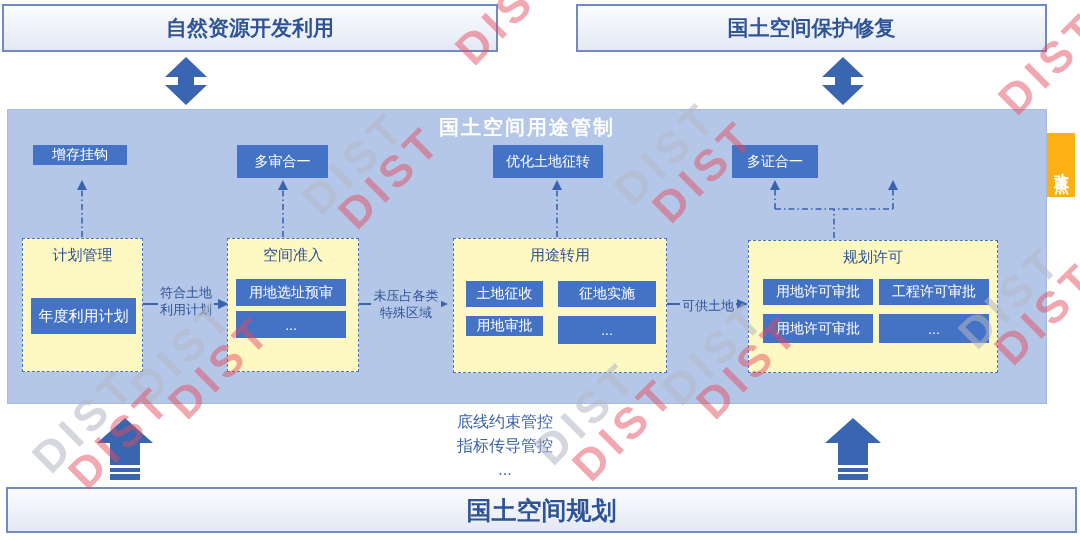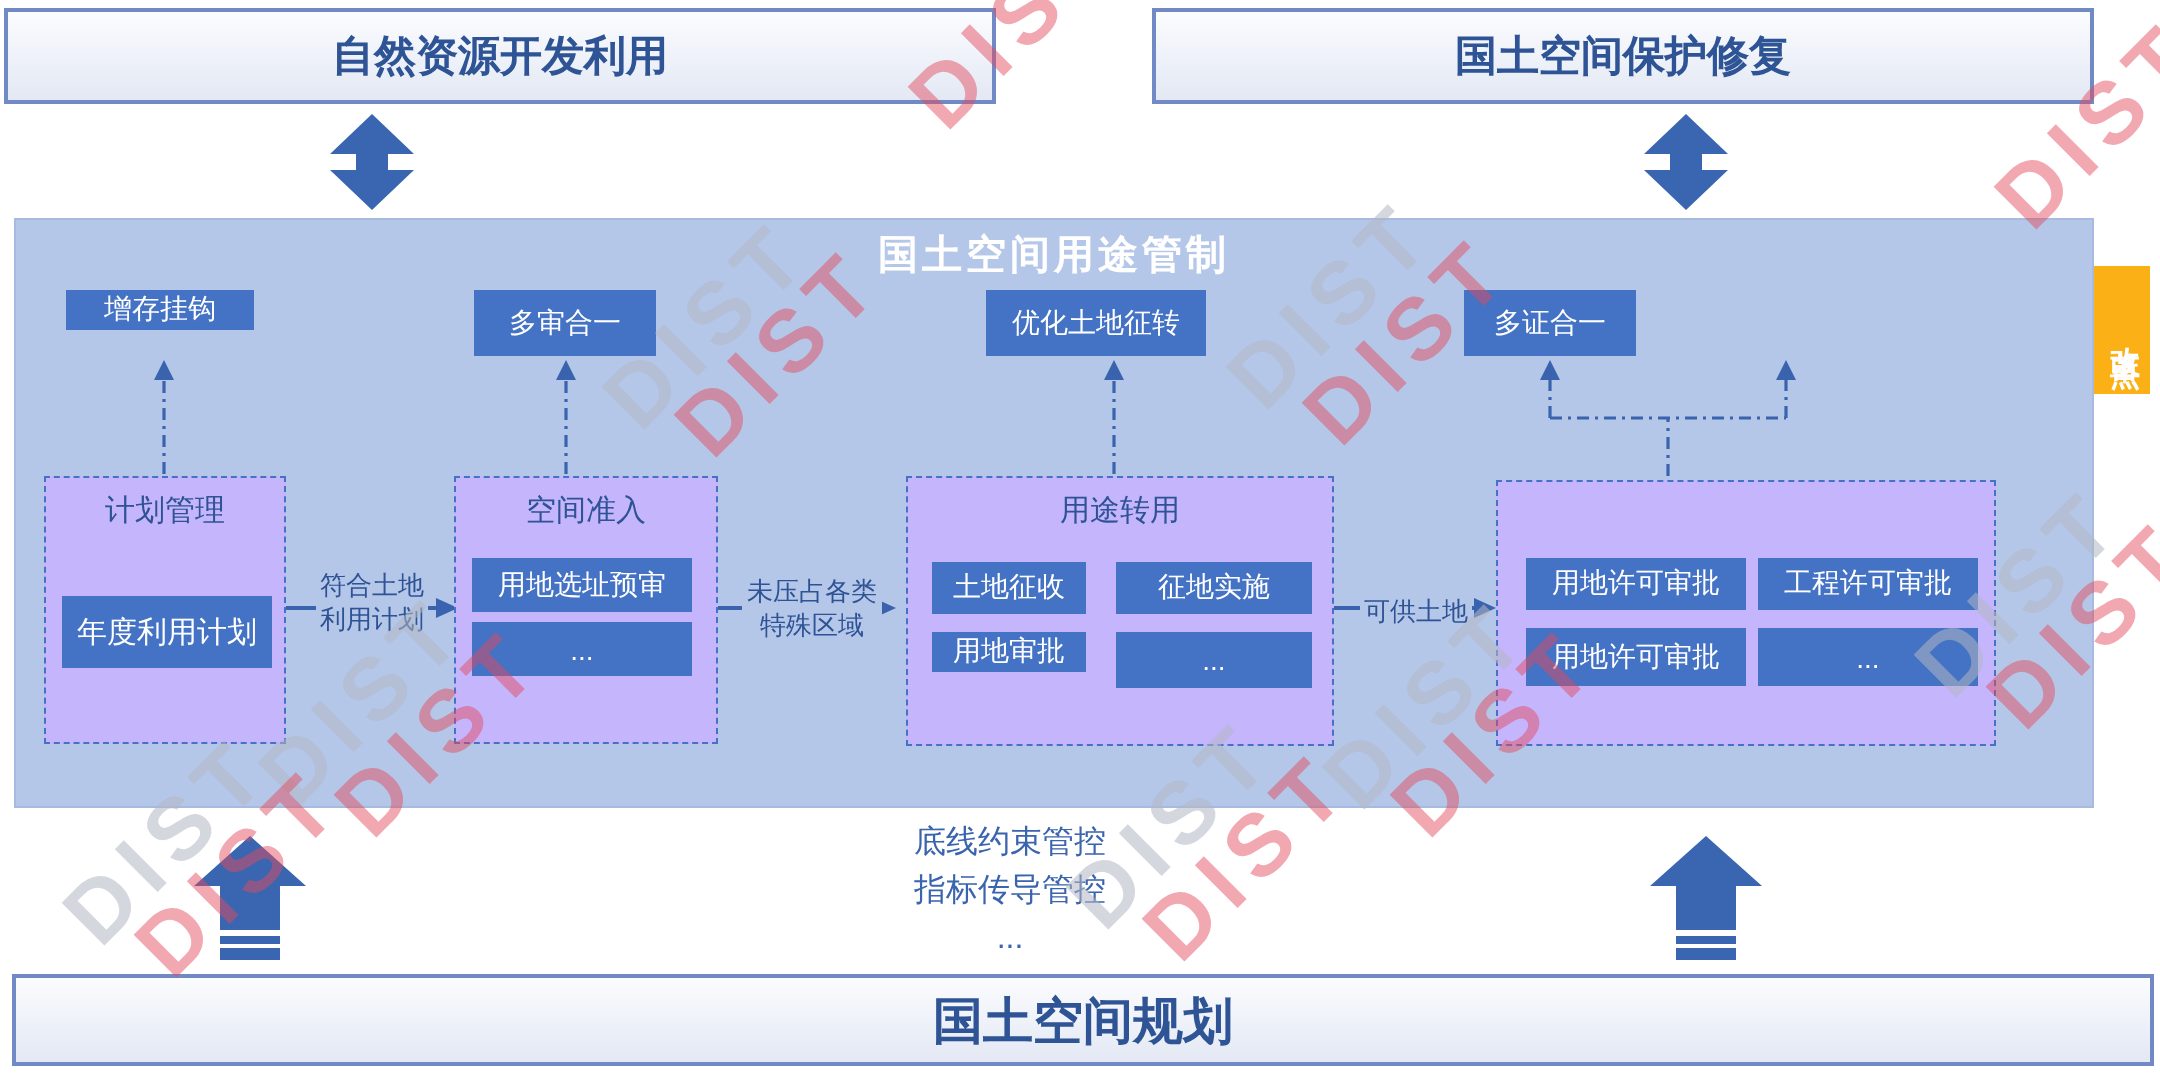--- a/index.html
+++ b/index.html
@@ -12,21 +12,21 @@
   .bigbox.bottom{font-size:25px;}
   .panel{position:absolute;left:7px;top:109px;width:1040px;height:295px;background:#B5C7E8;
          border:1px solid #A6BBDF;box-sizing:border-box;z-index:1;}
   .panel-title{position:absolute;top:4px;left:0;width:100%;text-align:center;color:#ffffff;
                font-size:20px;font-weight:bold;letter-spacing:2px;}
   .reform{position:absolute;right:-29px;top:23px;width:28px;height:64px;background:#FBB116;
           color:#ffffff;font-size:15px;font-weight:bold;writing-mode:vertical-rl;
           display:flex;align-items:center;justify-content:center;letter-spacing:3px;}
   .bluebox{position:absolute;background:#4472C4;color:#ffffff;font-size:14px;z-index:3;
            display:flex;align-items:center;justify-content:center;}
-  .group{position:absolute;background:#c4b5fd;border:1.6px dashed #4472C4;box-sizing:border-box;z-index:3;}
+  .group{position:absolute;background:#fef9c3;border:1.6px dashed #4472C4;box-sizing:border-box;z-index:3;}
   .group-title{position:absolute;top:7px;left:0;width:100%;text-align:center;color:#2E5395;font-size:15px;}
   .item{position:absolute;background:#4472C4;color:#ffffff;font-size:14px;
         display:flex;align-items:center;justify-content:center;}
   .flow-label{position:absolute;background:#B5C7E8;color:#2E5395;font-size:13px;line-height:17px;
               text-align:center;z-index:4;padding:1px 0;}
   .notes{position:absolute;left:405px;top:410px;width:200px;text-align:center;color:#3B64AE;
          font-size:16px;line-height:24px;z-index:3;}
   .overlay{position:absolute;left:0;top:0;z-index:2;}
   .wm{position:absolute;font-size:44px;font-weight:800;letter-spacing:6px;white-space:nowrap;
       transform:rotate(-45deg);z-index:9;pointer-events:none;}
@@ -113,20 +113,21 @@
 
   <div class="group" style="left:453px;top:238px;width:214px;height:135px;">
     <div class="group-title">用途转用</div>
     <div class="item" style="left:12px;top:42px;width:77px;height:26px;">土地征收</div>
     <div class="item" style="left:104px;top:42px;width:98px;height:26px;">征地实施</div>
     <div class="item" style="left:12px;top:77px;width:77px;height:20px;">用地审批</div>
     <div class="item" style="left:104px;top:77px;width:98px;height:28px;">...</div>
   </div>
 
   <div class="group" style="left:748px;top:240px;width:250px;height:133px;">
+    <div class="group-title">规划许可</div>
     <div class="item" style="left:14px;top:38px;width:110px;height:26px;">用地许可审批</div>
     <div class="item" style="left:130px;top:38px;width:110px;height:26px;">工程许可审批</div>
     <div class="item" style="left:14px;top:73px;width:110px;height:29px;">用地许可审批</div>
     <div class="item" style="left:130px;top:73px;width:110px;height:29px;">...</div>
   </div>
 
   <div class="flow-label" style="left:158px;top:283px;width:56px;">符合土地利用计划</div>
   <div class="flow-label" style="left:371px;top:286px;width:70px;">未压占各类特殊区域</div>
   <div class="flow-label" style="left:680px;top:296px;width:56px;">可供土地</div>
 

